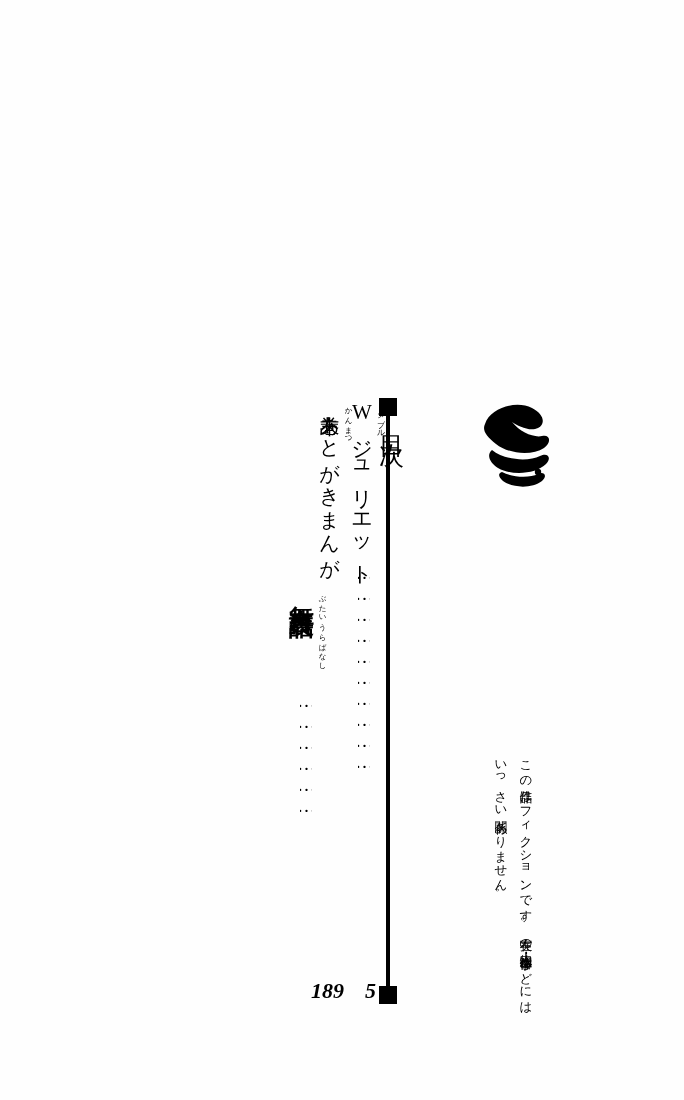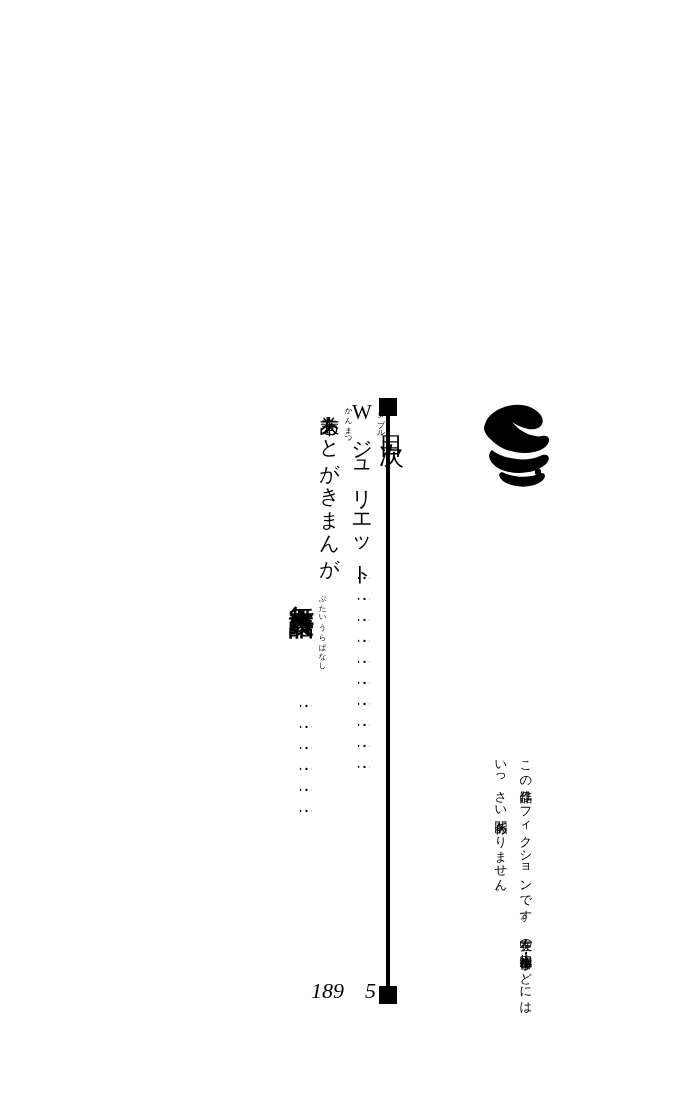--- a/index.html
+++ b/index.html
@@ -140,21 +140,21 @@
     top: 290px;
     height: 272px;
   }
 
   
   .pagenum {
     position: absolute;
     font-family: "Liberation Serif", serif;
     font-style: italic;
     font-size: 22px;
-    font-weight: normal;
+    font-weight: bold;
   }
   .pagenum-1 { right: 30px; top: 578px; }
   .pagenum-2 { right: 62px; top: 578px; }
 
   
   .rule {
     position: absolute;
     left: 386px;
     top: 414px;
     width: 4px;

